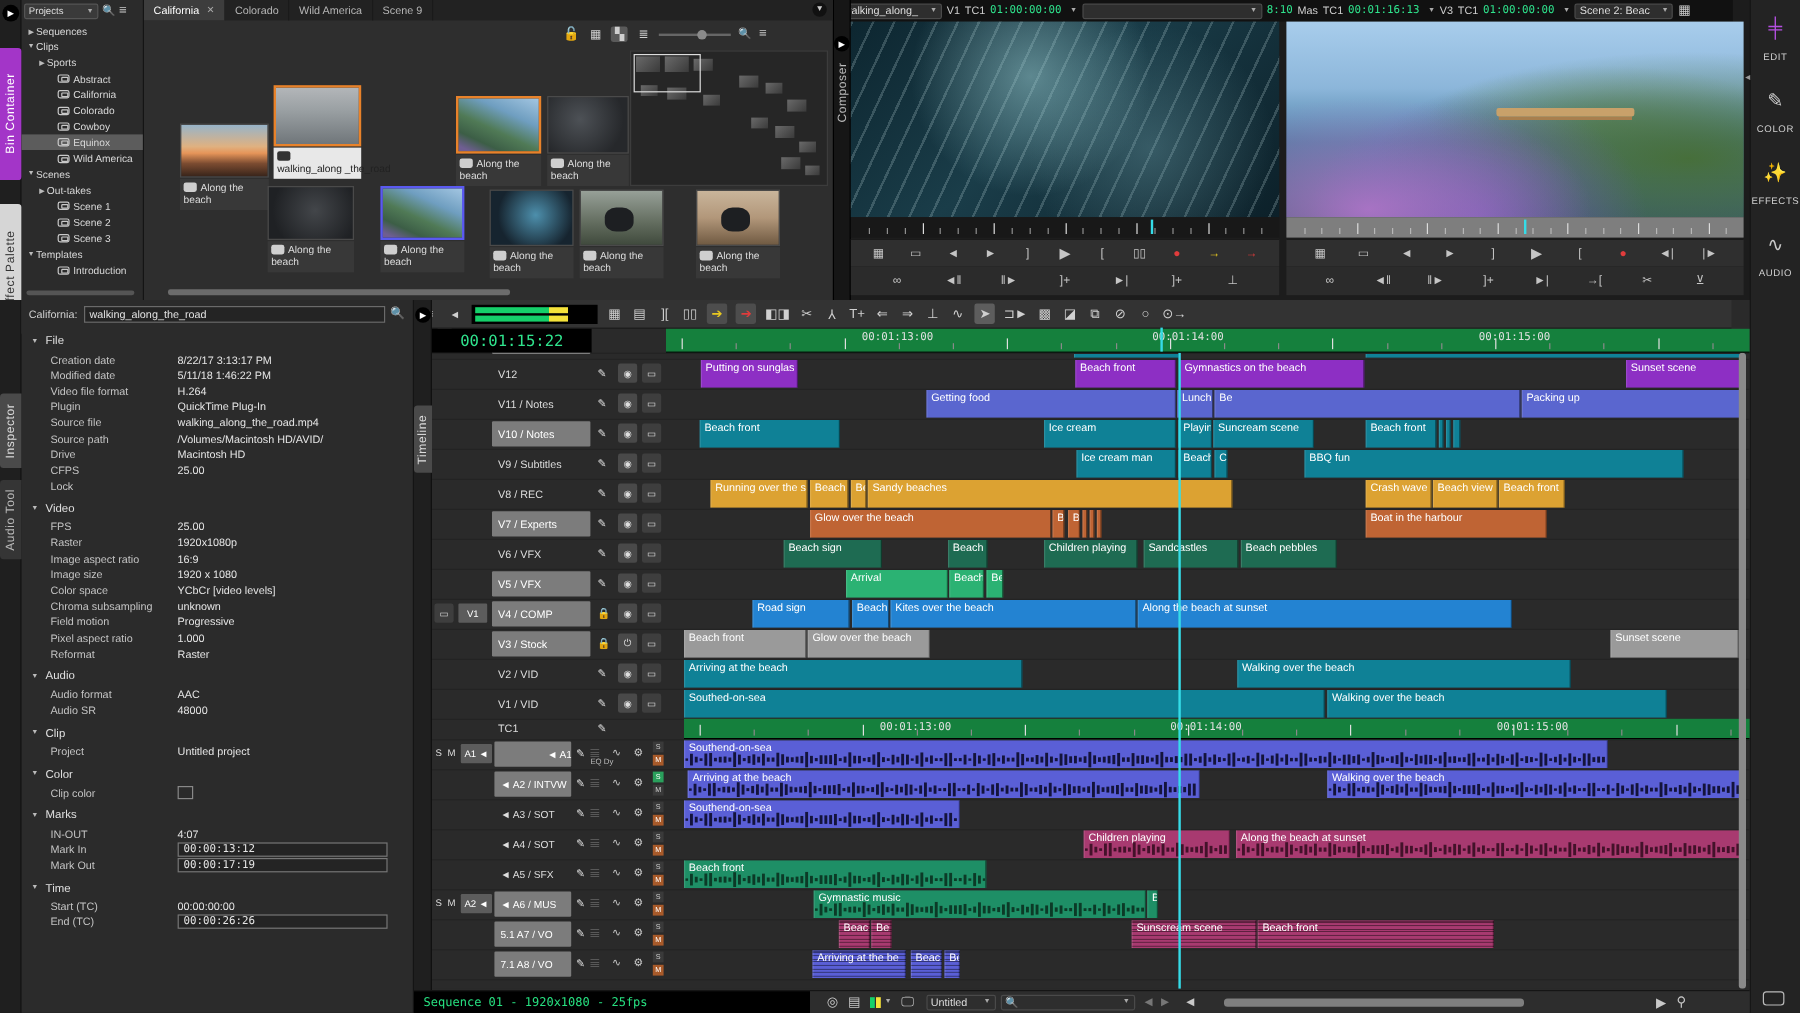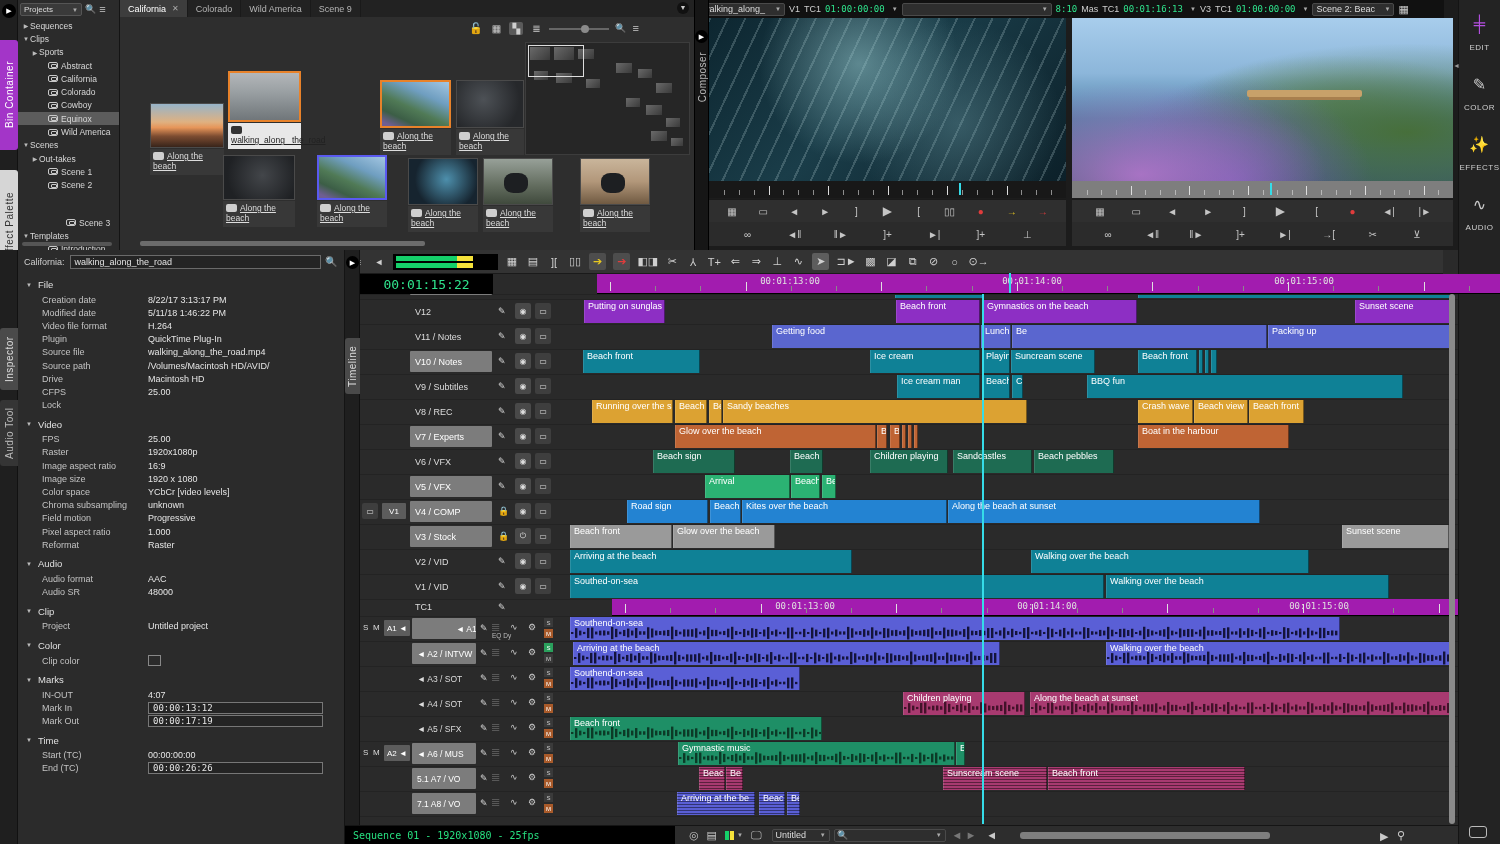--- a/index.html
+++ b/index.html
@@ -34,21 +34,21 @@
   .bintab { padding:0 8px; font-size:9px; display:flex; align-items:center; gap:6px; color:#b5b5b5; border-right:1px solid #1a1a1a; }
   .bintab.active { background:#3d3d3d; color:#fff; }
   #bin-tools { position:absolute; right:55px; top:22px; display:flex; align-items:center; gap:6px; }
   .viewbtn { width:14px; height:13px; display:flex; align-items:center; justify-content:center; font-size:10px; border-radius:2px; }
   .viewbtn.active { background:#5a5a5a; }
   #bin-slider { width:60px; height:2px; background:#666; position:relative; }
   #bin-slider i { position:absolute; left:32px; top:-3px; width:8px; height:8px; background:#8a8a8a; border-radius:50%; }
   .clipthumb { position:absolute; border:1px solid #4a4a4a; }
   .clipthumb.selor { border:2px solid #e8822a; }
   .clipthumb.selbl { border:2px solid #5a5af0; }
-  .cliplabel { position:absolute; font-size:8.5px; color:#ddd; background:#383838; padding:2px 3px; line-height:1.2;text-decoration:underline; }
+  .cliplabel { position:absolute; font-size:8.5px; color:#ddd; background:#383838; padding:2px 3px; line-height:1.2; }
   .cliplabel.white { background:#e8e8e8; color:#222; }
   .filmico { display:inline-block; width:11px; height:8px; background:#cfcfcf; border-radius:2px; vertical-align:-1px; margin-right:3px; }
   .cliplabel.white .filmico { background:#333; }
   .th-sunset { background:linear-gradient(180deg,#97b4c9 0%,#dfb181 42%,#e69559 55%,#7c4c31 75%,#38241a 100%); }
   .th-road { background:linear-gradient(180deg,#b3b6b9 0%,#9aa0a3 40%,#70767a 100%); }
   .th-coast { background:linear-gradient(205deg,#a3c6e2 0%,#6f9ec0 32%,#507a56 58%,#3c5e46 78%,#6f5e92 94%); }
   .th-motodark { background:radial-gradient(circle at 40% 40%, #4d5156, #26282b 75%); }
   .th-motodark2 { background:radial-gradient(circle at 55% 45%, #43464a, #1f2124 78%); }
   .th-abstract { background:radial-gradient(circle at 55% 45%, #4d8fac, #16242f 70%), linear-gradient(45deg,#0f1c26,#274b5e); }
   .th-field { background:linear-gradient(180deg,#97a098 0%,#626c5e 60%,#404a3d 100%); }
@@ -102,21 +102,21 @@
   #tl { left:345px; top:250px; width:1113px; height:594px; background:#2a2a2a; }
   #tl-strip { left:0; top:0; width:15px; height:594px; background:#1f1f1f; border-right:1px solid #101010; }
   #tl-toolbar { left:15px; top:0; width:1098px; height:24px; background:#333; display:flex; align-items:center; gap:7px; padding:0 6px; border-bottom:1px solid #1a1a1a; }
   .ttool { font-size:11px; color:#d0d0d0; min-width:14px; text-align:center; }
   .ttool.boxed { background:#4d4d4d; border-radius:2px; padding:2px 4px; }
   #meters { width:105px; height:16px; background:#000; padding:2px 3px; display:flex; flex-direction:column; gap:2px; }
   #meters i { height:5px; background:linear-gradient(90deg,#15d06a 0 62%, #f5e23a 62% 78%, #000 78%); }
   #tl-tc { left:15px; top:24px; width:133px; height:20px; background:#000; color:#2fe48d; font-size:13px; display:flex; align-items:center; justify-content:center; }
   #tl-tcbtns { left:150px; top:26px; display:flex; gap:3px; }
   .minibtn { width:15px; height:15px; background:#4a4a4a; border-radius:2px; font-size:9px; display:flex; align-items:center; justify-content:center; color:#ddd; }
-  .ruler { background:#a21caf; border-bottom:1px solid #000;margin-left:42px; }
+  .ruler { background:#15803d; border-bottom:1px solid #000; }
   .rlabel { position:absolute; top:2px; font-size:9px; color:#e0e0e0; transform:translateX(-50%); font-family:"DejaVu Sans Mono", monospace; }
   #tracks { left:15px; top:44px; width:1098px; height:530px; background:#2a2a2a; overflow:hidden; }
   .hdr { position:absolute; left:0; width:195px; }
   .namebtn { position:absolute; height:21px; font-size:9px; color:#ddd; display:flex; align-items:center; padding:0 5px; white-space:nowrap; overflow:hidden; }
   .namebtn.hl { background:#7c7c7c; color:#fff; border-radius:1px; }
   .pencil { position:absolute; font-size:9px; color:#ddd; }
   .hbtn { position:absolute; width:16px; height:16px; background:#494949; border-radius:2px; display:flex; align-items:center; justify-content:center; font-size:8px; color:#ddd; }
   .smbox { position:absolute; width:9px; height:9px; font-size:6px; display:flex; align-items:center; justify-content:center; color:#ccc; background:#3a3a3a; }
   .patchbox { position:absolute; background:#6e6e6e; color:#fff; font-size:8px; display:flex; align-items:center; justify-content:center; border-radius:1px; }
   .rowline { position:absolute; left:0; width:1098px; height:1px; background:#232323; }
@@ -209,21 +209,21 @@
       <div class="tree-row" style="padding-left: 22px;">
         <span class="tw"></span>
         <span class="binico"></span>
         <span>Scene 1</span>
       </div>
       <div class="tree-row" style="padding-left: 22px;">
         <span class="tw"></span>
         <span class="binico"></span>
         <span>Scene 2</span>
       </div>
-      <div class="tree-row" style="padding-left: 40px; margin-top: 24px;">
+      <div class="tree-row" style="padding-left: 22px;">
         <span class="tw"></span>
         <span class="binico"></span>
         <span>Scene 3</span>
       </div>
       <div class="tree-row" style="padding-left: 4px;">
         <span class="tw">▼</span>
         <span>Templates</span>
       </div>
       <div class="tree-row" style="padding-left: 22px;">
         <span class="tw"></span>

